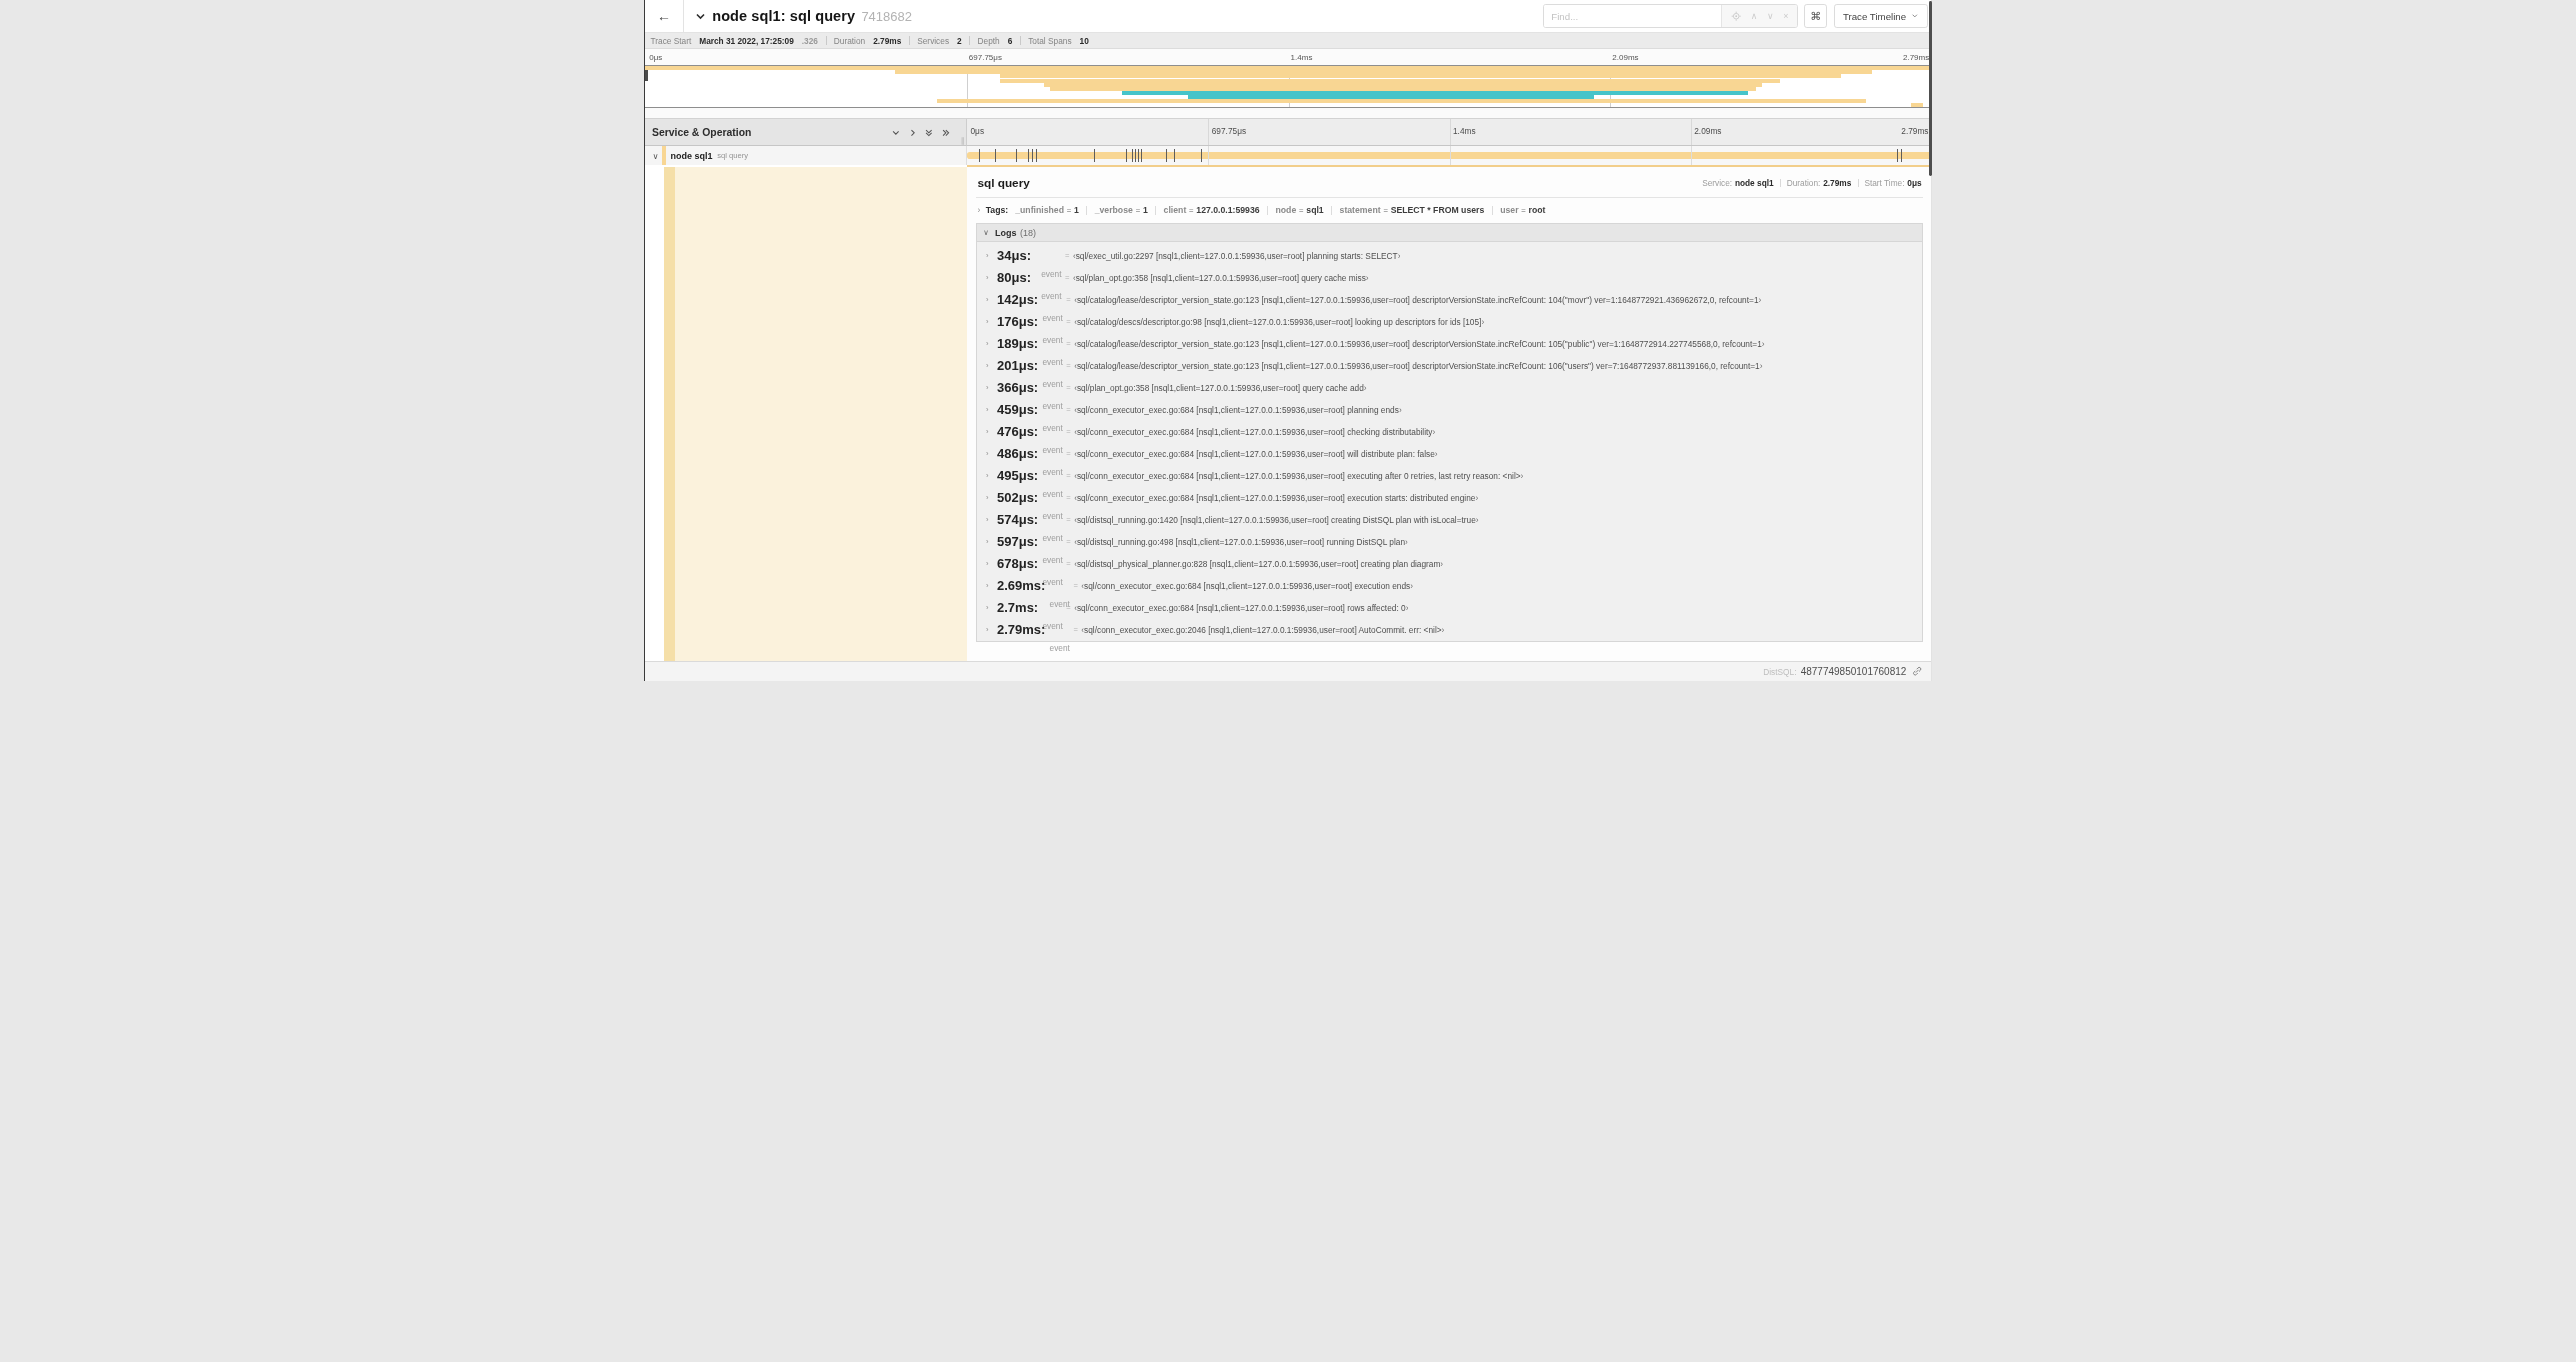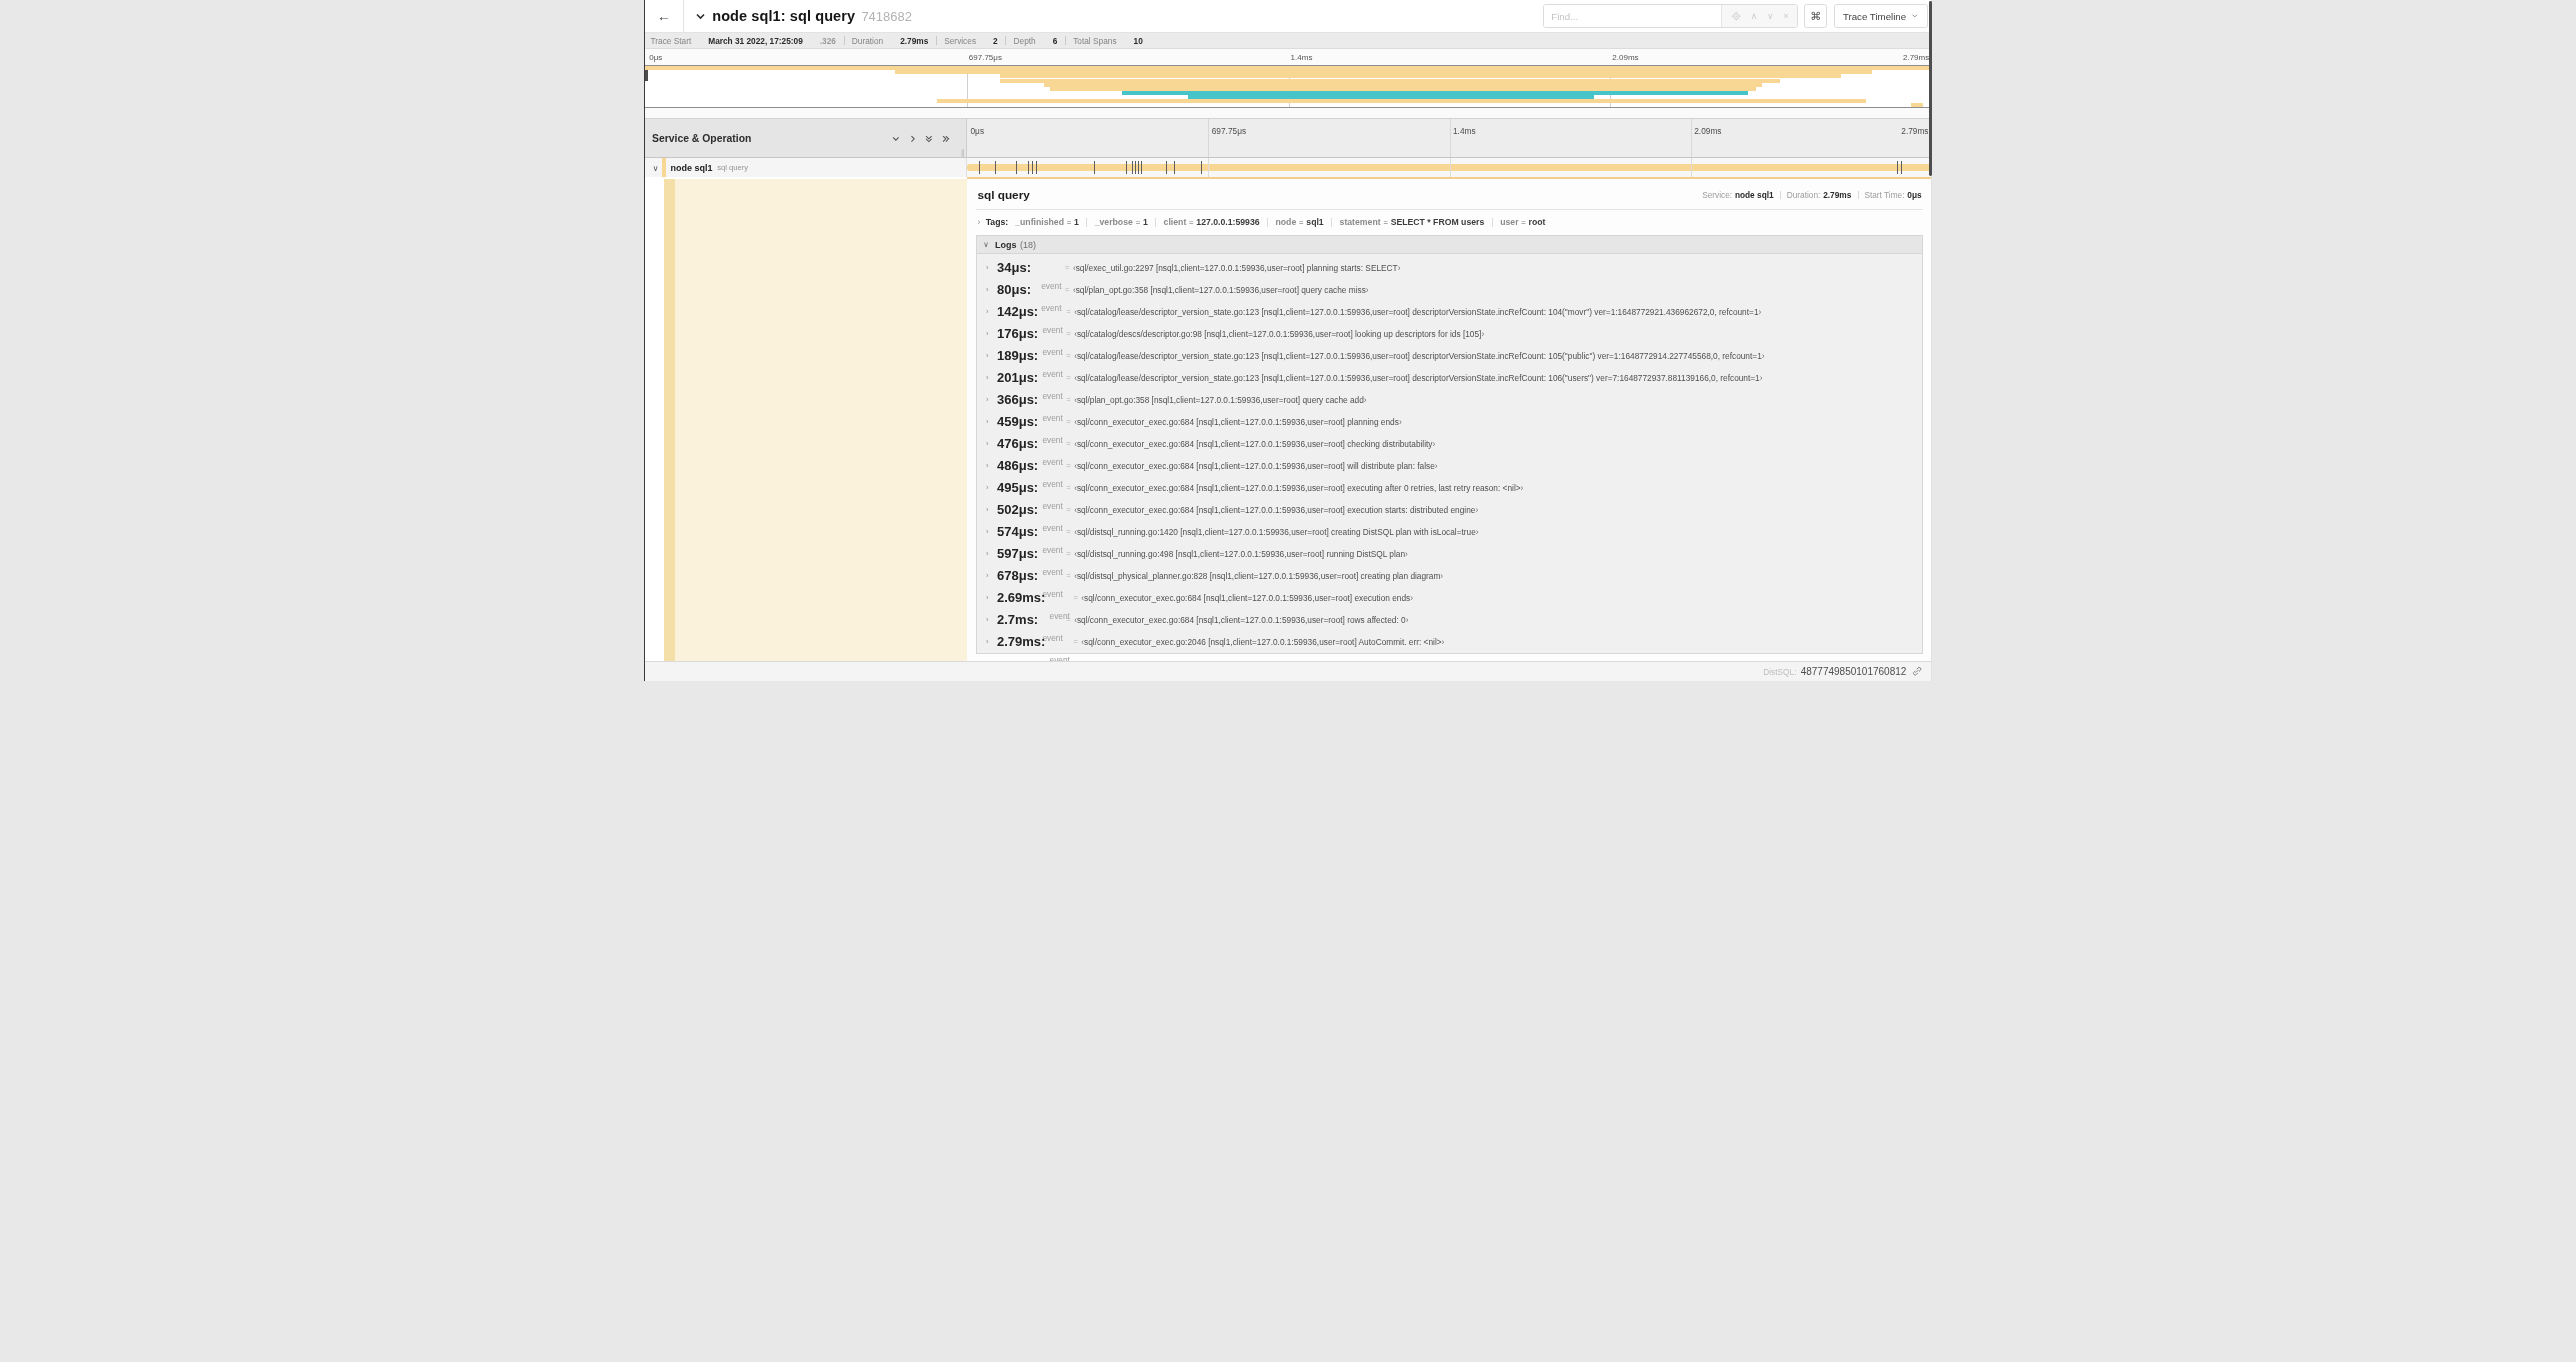--- a/index.html
+++ b/index.html
@@ -24,38 +24,38 @@
   .find-addon { display:flex; align-items:center; gap:9.7px; padding:0 8.3px; background:#f7f7f7; border-left:0.7px solid #e5e5e5; }
   .find-addon .aicon { color:#cccccc; font-size:9px; line-height:1; display:flex; }
   .sq-btn { height:23.5px; min-width:23.5px; padding:0 4.8px; display:flex; align-items:center; justify-content:center;
             border:0.7px solid #dcdcdc; border-radius:2.8px; background:#fff; font-size:11px; color:#555; cursor:pointer; }
   .tt-btn { height:23.5px; padding:0 8.3px; display:flex; align-items:center; gap:4.8px; border:0.7px solid #dcdcdc;
             border-radius:2.8px; background:#fff; font-size:9.7px; color:#444; cursor:pointer; white-space:nowrap; }
 
   
   .info-bar { height:16px; background:#ebebeb; border-bottom:0.7px solid #dcdcdc; display:flex; align-items:center;
               padding-left:5.5px; font-size:8.3px; }
-  .info-item { display:flex; align-items:flex-start; gap:17px; }
+  .info-item { display:flex; align-items:flex-start; gap:8px; }
   .info-label { color:#848484; }
   .info-value { color:#2a2a2a; font-weight:700; }
   .info-suffix { color:#9a9a9a; font-weight:700; }
   .info-div { width:0.7px; height:9px; background:#c9c9c9; margin:0 7.6px; align-self:center; }
 
   
   .mm-labels { position:relative; height:16px; background:#fbfbfb; font-size:8px; color:#555; }
   .mm-labels span { position:absolute; top:3.5px; }
   .mm-graph { position:relative; height:43px; background:#fff; border-top:0.7px solid #8e8e8e; border-bottom:0.7px solid #8e8e8e; overflow:hidden; }
   .mm-grid { position:absolute; top:0; bottom:0; width:0.7px; background:#cfcfcf; }
   .mm-bar { position:absolute; height:4.2px; }
   .mm-grip-left { position:absolute; left:0; top:0; width:2.8px; height:14.5px; background:#4b4b4b; }
   .mm-handle-right { position:absolute; right:0; top:0; bottom:0; width:2.1px; background:#8a544a; }
   .mm-gap { height:10.4px; background:#fafafa; }
 
   
-  .tl-hdr { display:flex; height:40px; border-top:0.7px solid #d2d2d2; }
+  .tl-hdr { display:flex; height:28px; border-top:0.7px solid #d2d2d2; }
   .tl-hdr-left { position:relative; width:322px; background:#e5e5e5; border-right:0.7px solid #cdcdcd;
                  border-bottom:0.7px solid #c6c6c6; display:flex; align-items:center; padding-left:7px; }
   .tl-hdr-title { font-size:10.4px; font-weight:700; color:#2d2d2d; flex:1; }
   .tl-hdr-icons { display:flex; align-items:center; gap:7px; margin-right:15.2px; }
   .tl-hdr-icons .hicon { display:flex; cursor:pointer; }
   .splitter { position:absolute; right:2.1px; bottom:0.7px; color:#b0b0b0; font-size:7.6px; letter-spacing:-0.7px; cursor:col-resize; }
   .ruler { position:relative; flex:1; background:#ededed; border-bottom:0.7px solid #c6c6c6; font-size:8.3px; color:#4c4c4c; }
   .ruler span { position:absolute; top:7px; }
   .ruler .rgrid { position:absolute; top:0; bottom:0; width:0.7px; background:#d8d8d8; }
 

